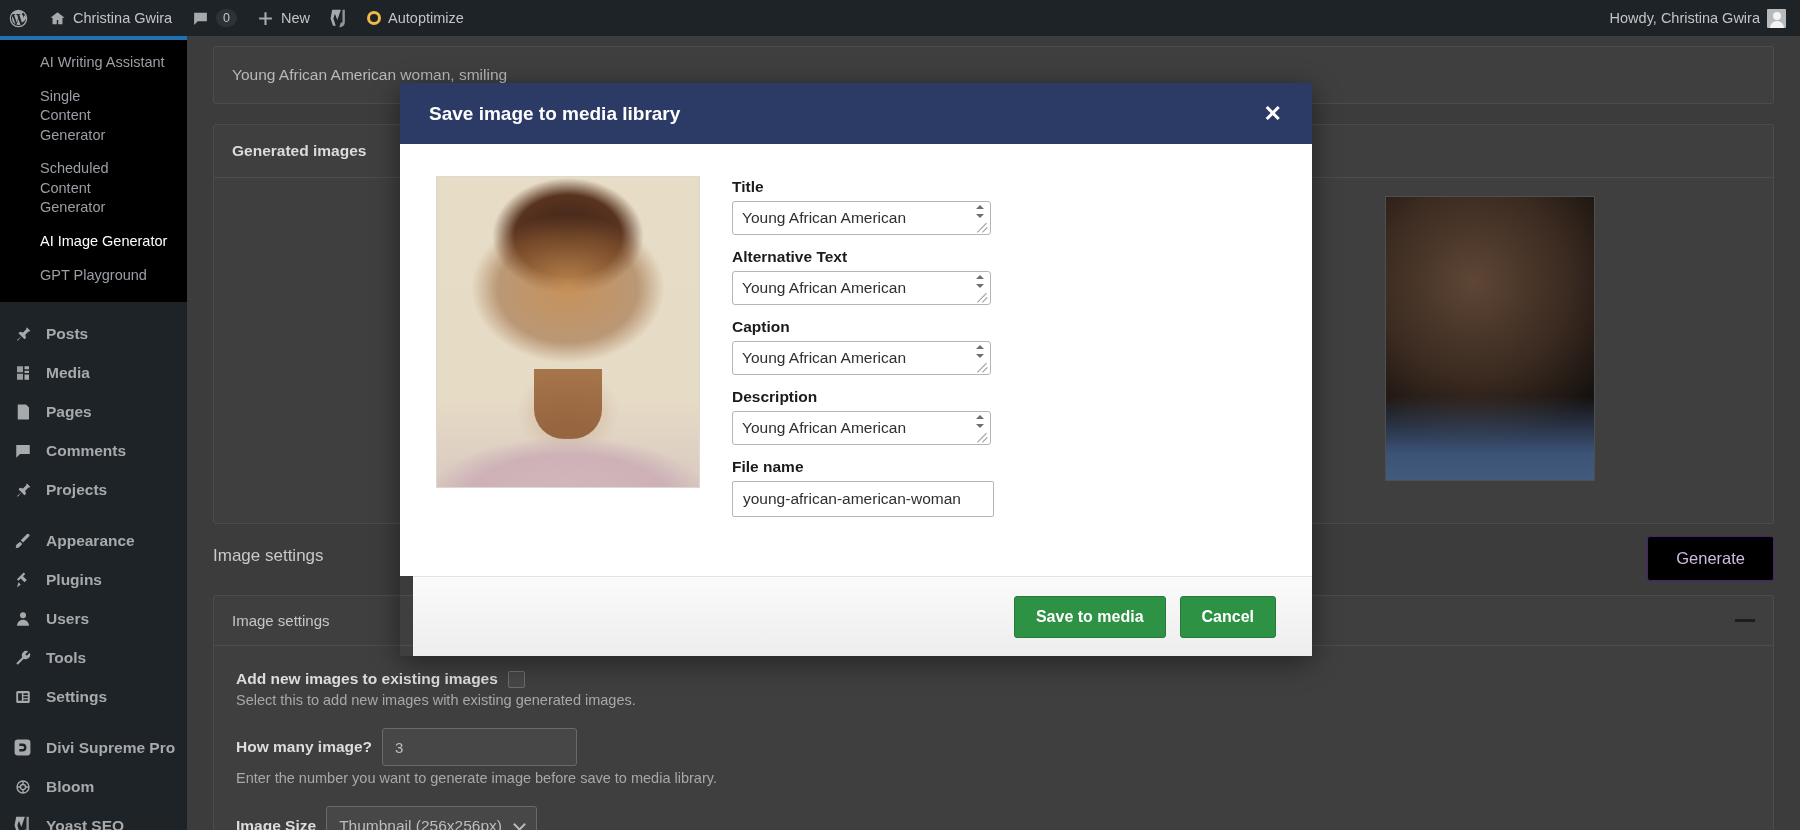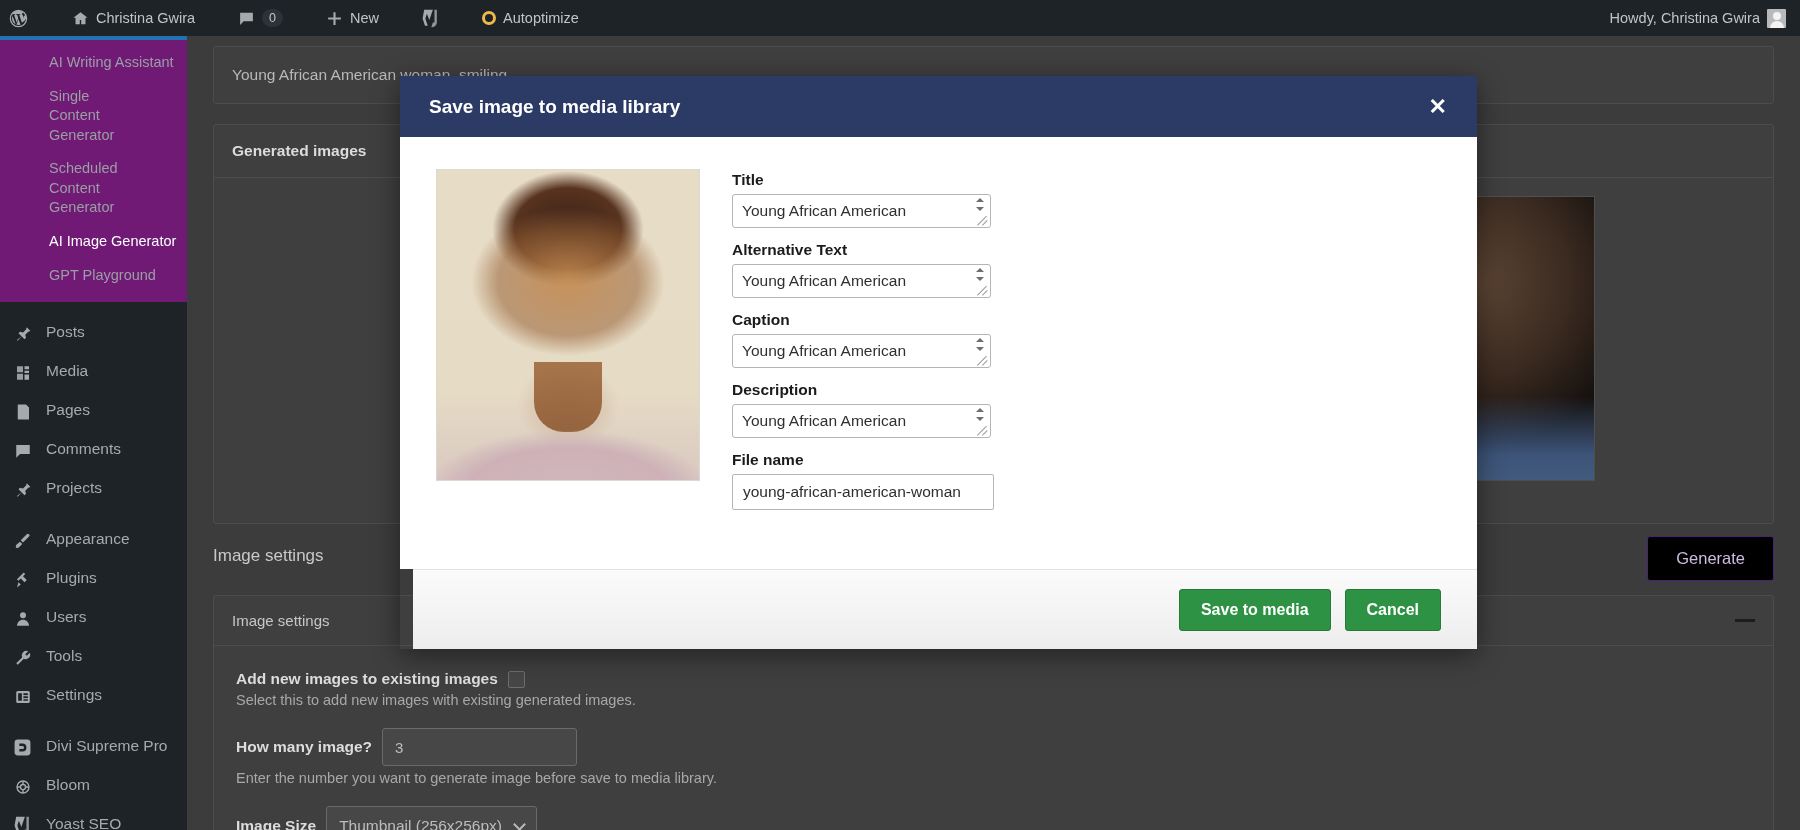--- a/index.html
+++ b/index.html
@@ -12,21 +12,20 @@
   #app { position: relative; width: 1800px; height: 830px; }
 
   
   .adminbar {
     position: absolute; top: 0; left: 0;
     width: 1800px; height: 36px;
     background: #1d2327;
     display: flex; align-items: center;
     color: #c3c4c7; font-size: 14.5px;
     z-index: 50;
-    gap: 23px;
   }
   .ab-item {
     display: flex; align-items: center; gap: 7px;
     height: 36px; padding: 0 10px;
     color: #c3c4c7; white-space: nowrap;
   }
   .ab-item:first-child { padding-left: 8px; }
   .ab-spacer { flex: 1; }
   .ab-glyph { display: inline-flex; align-items: center; justify-content: center; }
   .ab-count {
@@ -55,31 +54,31 @@
 
   
   .sidebar {
     position: absolute; left: 0; top: 36px;
     width: 187px; height: 794px;
     background: #1d2327;
     z-index: 40;
     overflow: hidden;
   }
   .sb-active-bar { height: 4px; background: #2271b1; width: 187px; }
-  .submenu { background: #701a75; padding: 6px 0 10px 13px; }
+  .submenu { background: #000000; padding: 6px 0 10px 4px; }
   .submenu-item {
     display: block; padding: 7px 0 7px 36px;
     font-size: 14.5px; color: #9a9fa5; line-height: 1.35;
   }
   .submenu-item.current { color: #fff; font-weight: normal; }
   .menu-sep { height: 12px; }
   .menu-item {
-    display: flex; align-items: flex-start; gap: 13px;
+    display: flex; align-items: center; gap: 13px;
     padding: 9px 0 9px 12px;
-    font-size: 15.5px; color: #a7aaad;
+    font-size: 15.5px; color: #a7aaad; font-weight: bold;
   }
   .mi-icon {
     width: 21px; height: 21px;
     display: inline-flex; align-items: center; justify-content: center;
     color: #a7aaad; flex: 0 0 21px;
   }
   .mi-icon svg { display: block; }
 
   
   .content {
@@ -155,22 +154,22 @@
   }
   .sel-caret {
     position: absolute; right: 12px; top: 50%;
     width: 9px; height: 9px; margin-top: -6px;
     border-right: 2px solid #b9b9b9; border-bottom: 2px solid #b9b9b9;
     transform: rotate(45deg);
   }
 
   
   .modal-wrap {
-    position: absolute; left: 400px; top: 76px;
-    width: 1077px; z-index: 100;
+    position: absolute; left: 400px; top: 83px;
+    width: 912px; z-index: 100;
     box-shadow: 0 6px 26px rgba(0,0,0,.45);
   }
   .modal-header {
     background: #2c3b66; height: 61px;
     display: flex; align-items: center; justify-content: space-between;
     padding: 0 24px 0 29px;
   }
   .modal-title { color: #fff; font-size: 19px; font-weight: bold; }
   .modal-close {
     color: #fff; font-size: 22px; line-height: 1; font-weight: bold;

